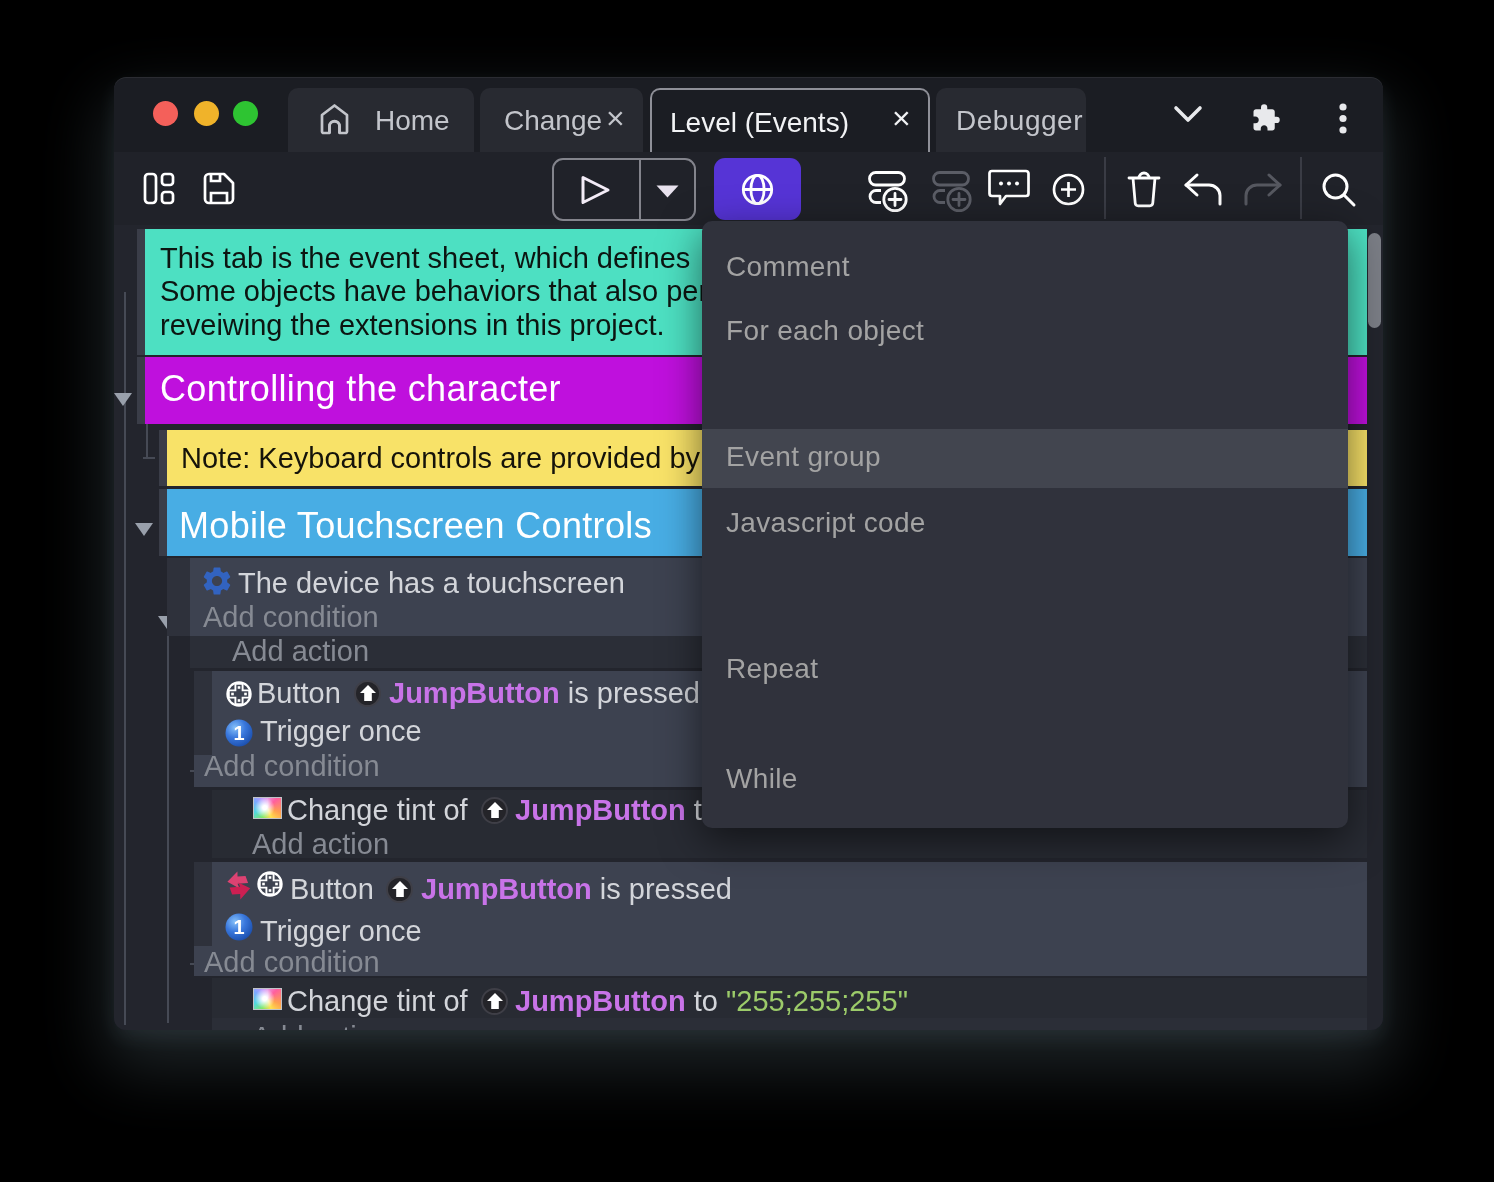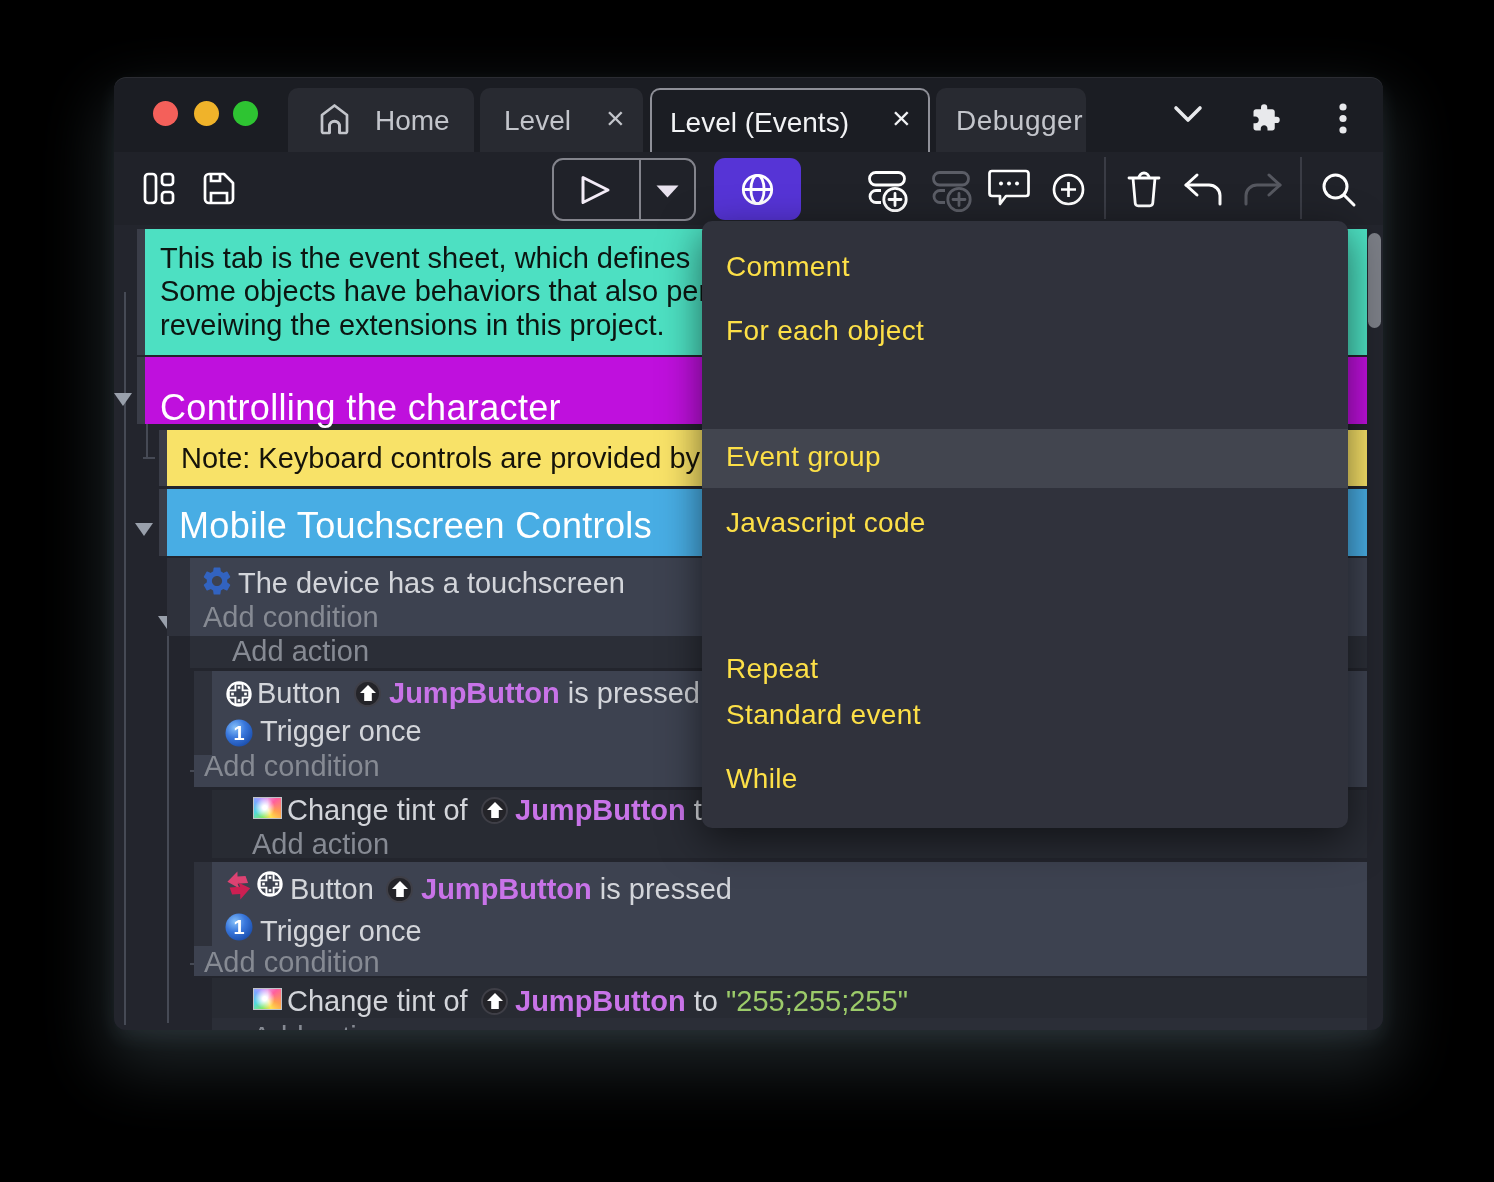--- a/index.html
+++ b/index.html
@@ -66,21 +66,21 @@
 .chip svg { left:3px; top:2px; }
 .rainbow { position:absolute; width:29px; height:22px; border:1px solid #c0c3c8;
   background:
    radial-gradient(circle at 40% 48%, rgba(255,255,255,1) 0 11%, rgba(255,255,255,0) 52%),
    conic-gradient(from 0deg at 50% 50%, #e89ae8 0deg, #ff5f9e 45deg, #ffa04f 110deg,
      #ffe24f 160deg, #7fe868 210deg, #52d8e0 250deg, #7fa8ff 300deg, #c09aff 330deg, #e89ae8 360deg); }
 
 
 #menu { position:absolute; left:588px; top:144px; width:646px; height:607px;
   background:#30323c; border-radius:10px; box-shadow:0 12px 40px rgba(0,0,0,0.55);
-  color:#fde047; font-size:28px; }
+  color:#a3a3a3; font-size:28px; }
 .mi { position:absolute; left:0; width:646px; height:64px; }
 .mi span { position:absolute; left:24px; top:16px; letter-spacing:0.35px; }
 #mi-hl { background:#42454f; }
 
 
 #thumb { position:absolute; left:1254px; top:8px; width:13px; height:95px;
   background:#7b7e86; border-radius:7px; }
 </style>
 </head>
 <body>
@@ -90,21 +90,21 @@
   <div class="light" id="ly"></div>
   <div class="light" id="lg"></div>
   <div class="tab" id="tab-home">
     <svg style="left:30px;top:14px" width="33" height="34" viewBox="0 0 33 34">
       <path d="M4 13 L16.5 3.5 L29 13 V29.5 a1.5 1.5 0 0 1 -1.5 1.5 H21.5 V24 a5 5 0 0 0 -10 0 V31 H5.5 A1.5 1.5 0 0 1 4 29.5 Z" fill="none" stroke="#c3c5cb" stroke-width="2.7" stroke-linejoin="round"></path>
       <path d="M11.5 31 V24.5 a5 5 0 0 1 10 0 V31" fill="none" stroke="#c3c5cb" stroke-width="2.7"></path>
     </svg>
     <span class="lbl" style="left:87px">Home</span>
     </div>
   <div class="tab" id="tab-level">
-      <span class="lbl" style="left:24px">Level</span>
+      <span class="lbl" style="left:24px">Change</span>
     <span class="closex" style="left:126px">×</span>
     </div>
   <div class="tab" id="tab-active">
       <span class="lbl" style="left:18px">Level (Events)</span>
     <span class="closex" style="left:240px; color:#f2f3f5; top:10px">×</span>
     </div>
   <div class="tab" id="tab-debug">
       <span class="lbl" style="left:20px; letter-spacing:0.5px">Debugger</span>
     </div>
   <svg style="left:1060px;top:29px" width="28" height="18" viewBox="0 0 28 18">
@@ -204,21 +204,21 @@
     <div class="tri" style="left:0px; top:168px"></div>
     <div class="tri" style="left:21px; top:298px"></div>
     <div class="tri" style="left:44px; top:391px"></div>
 
     <div class="blk" id="teal">
       <div class="t" style="top:13px">This tab is the event sheet, which defines&nbsp; the logic of the game.</div>
       <div class="t" style="top:46px">Some objects have behaviors that also perform useful tasks. It is</div>
       <div class="t" style="top:80px">reveiwing the extensions in this project.</div>
     </div>
     <div class="blk" id="magenta">
-        <span style="position:absolute;left:15px;top:30px">Controlling the character</span>
+        <span style="position:absolute;left:15px;top:11px">Controlling the character</span>
       </div>
     <div class="blk" id="yellow">
         <span style="position:absolute;left:14px;top:12px">Note: Keyboard controls are provided by the Keyboard object.</span>
       </div>
     <div class="blk" id="blue">
         <span style="position:absolute;left:12px;top:16px">Mobile Touchscreen Controls</span>
       </div>
 
     <div class="evmargin" style="left:53px; top:333px; width:23px; height:78px"></div>
     <div class="row cond" style="left:76px; top:333px; width:1177px; height:78px"></div>
@@ -325,20 +325,17 @@
       </div>
     <div class="mi" id="mi-hl" style="top:208px;height:59px">
         <span style="top:12px">Event group</span>
       </div>
     <div class="mi" style="top:270px">
         <span>Javascript code</span>
       </div>
     <div class="mi" style="top:416px">
         <span>Repeat</span>
       </div>
-    <div class="mi" style="top:462px">
-        <span>Standard event</span>
-      </div>
     <div class="mi" style="top:526px">
         <span>While</span>
       </div>
   </div>
 </div>
 
 </body></html>

